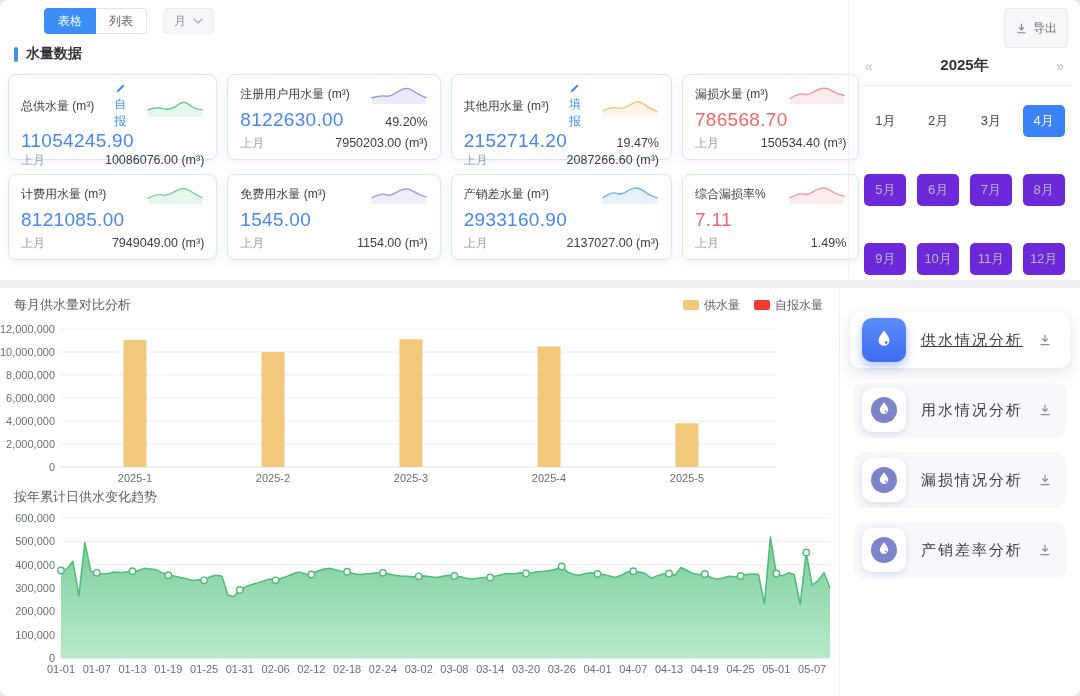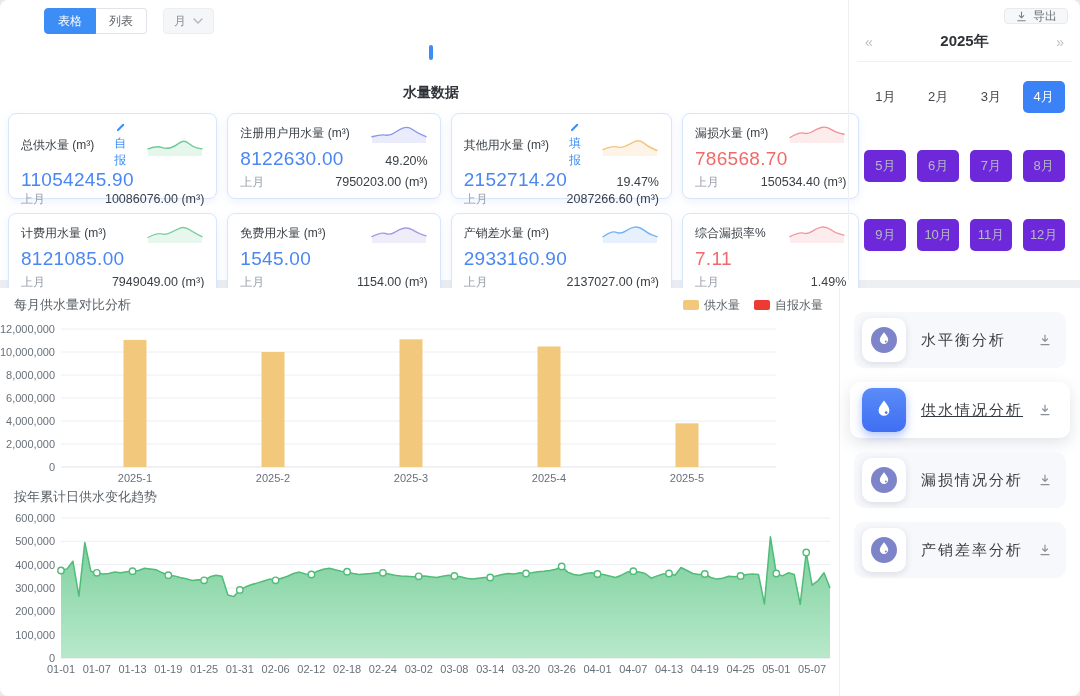--- a/index.html
+++ b/index.html
@@ -19,22 +19,22 @@
   
   .toolbar { display:flex; align-items:center; padding:8px 0 0 18px; }
   .seg { height:26px; padding:0 13px; font-size:12px; cursor:pointer; background:#fff;
          border:1px solid #e0e3e8; color:#5f6368; }
   .seg:first-child { border-radius:4px 0 0 4px; }
   .seg:last-child { border-radius:0 4px 4px 0; border-left:none; }
   .seg.active { background:#3d8df6; border-color:#3d8df6; color:#fff; }
   .month-select { margin-left:16px; height:26px; padding:0 10px; display:flex; align-items:center; gap:7px;
          background:#f5f6f8; border:1px solid #eceef1; border-radius:4px; font-size:12px; color:#8a8f99; cursor:pointer;}
 
-  .section-title { margin:11px 0 0 14px; display:flex; align-items:center; gap:24px;
-         font-size:14px; font-weight:bold; color:#2f3338;flex-direction:column; }
+  .section-title { margin:11px 0 0 14px; display:flex; align-items:center; gap:8px;
+         font-size:14px; font-weight:bold; color:#2f3338; }
   .accent { width:4px; height:15px; background:#3d8df6; border-radius:2px; }
 
   
   .cards-grid { margin:11px 8px 0; display:grid; grid-template-columns:repeat(4,1fr); gap:14px 10px; }
   .card { height:86px; background:#fff; border:1px solid #d7e5fd; border-radius:8px;
           box-shadow:0 3px 8px rgba(120,160,230,.12); padding:8px 12px 7px;
           display:flex; flex-direction:column; justify-content:space-between; }
   .card-head { display:flex; align-items:center; gap:20px; font-size:12px; color:#3a4046; }
   .card-title { white-space:nowrap; }
   .edit-link { display:flex; align-items:center; gap:2px; color:#3d8df6; font-size:12px; cursor:pointer;flex-direction:column; }
@@ -42,21 +42,21 @@
   .card-value-row { display:flex; align-items:baseline; }
   .card-value { font-size:19px; letter-spacing:.3px; }
   .card-value.blue { color:#4a87f2; }
   .card-value.red { color:#f06a6a; }
   .card-percent { margin-left:auto; font-size:12.5px; color:#3a4046; }
   .card-foot { display:flex; align-items:baseline; font-size:12px; color:#9aa1ab; }
   .card-prev { margin-left:auto; color:#3a4046; font-size:12.5px; }
 
   
   .export-row { display:flex; justify-content:flex-end; padding:8px 12px 0; }
-  .export-btn { height:16px; padding:0 10px; display:flex; align-items:center; gap:5px;
+  .export-btn { height:40px; padding:0 10px; display:flex; align-items:center; gap:5px;
         background:#f6f7f9; border:1px solid #e8eaee; border-radius:4px; font-size:12px; color:#6b7178; cursor:pointer;}
   .cal-header { display:flex; align-items:center; margin:4px 8px 0; padding:4px 4px 10px;
         border-bottom:1px solid #f0f1f4; }
   .cal-arrow { color:#b9bec7; font-size:14px; cursor:pointer; padding:0 4px; }
   .cal-year { flex:1; text-align:center; font-size:15px; color:#2f3338;font-weight:bold; }
   .cal-grid { display:grid; grid-template-columns:repeat(4,1fr); row-gap:37px; padding:19px 10px; justify-items:center; }
   .cal-cell { width:42px; height:32px; line-height:32px; text-align:center; font-size:13px;
         border-radius:5px; color:#43474d; background:#fff; cursor:pointer; border:none; }
   .cal-cell.selected { background:#3b82f6; color:#fff; }
   .cal-cell.disabled { background:#6d28d9; color:#b6bac1; cursor:default; }
@@ -390,42 +390,42 @@
           <text x="597.5" y="167" text-anchor="middle" class="axis-label">04-01</text>
           <text x="633.3" y="167" text-anchor="middle" class="axis-label">04-07</text>
           <text x="669.0" y="167" text-anchor="middle" class="axis-label">04-13</text>
           <text x="704.8" y="167" text-anchor="middle" class="axis-label">04-19</text>
           <text x="740.6" y="167" text-anchor="middle" class="axis-label">04-25</text>
           <text x="776.3" y="167" text-anchor="middle" class="axis-label">05-01</text>
           <text x="812.1" y="167" text-anchor="middle" class="axis-label">05-07</text>
         </svg>
     </div>
     <div class="right-col analysis-col" id="analysisList">
+        <div class="analysis-item selected">
+          <span class="icon-tile">
+            <svg width="28" height="28" viewBox="0 0 28 28">
+              <path d="M14 4.5 C11.2 8.1 8.6 11.3 8.6 14.4 a5.4 5.4 0 0 0 10.8 0 C19.4 11.3 16.8 8.1 14 4.5 Z" fill="#fff"></path>
+              <circle cx="16.2" cy="16.6" r="1.3" fill="#4a78f4"></circle>
+            </svg>
+          </span>
+          <span class="analysis-label">供水情况分析</span>
+          <svg width="14" height="14" viewBox="0 0 14 14" class="dl-icon">
+            <path d="M7 2.2 V8.2 M4.6 6 L7 8.4 L9.4 6" fill="none" stroke="#8a9099" stroke-width="1.2" stroke-linecap="round" stroke-linejoin="round"></path>
+            <path d="M3 11.6 H11" stroke="#8a9099" stroke-width="1.2" stroke-linecap="round"></path>
+          </svg>
+        </div>
         <div class="analysis-item">
           <span class="icon-tile">
             <svg width="28" height="28" viewBox="0 0 28 28">
               <circle cx="14" cy="14" r="13" fill="#7e84c9"></circle>
               <path d="M14 6.2 C11.9 8.9 9.8 11.4 9.8 13.8 a4.2 4.2 0 0 0 8.4 0 C18.2 11.4 16.1 8.9 14 6.2 Z" fill="#fff"></path>
               <circle cx="15.8" cy="15.4" r="1" fill="#7e84c9"></circle>
             </svg>
           </span>
-          <span class="analysis-label">水平衡分析</span>
-          <svg width="14" height="14" viewBox="0 0 14 14" class="dl-icon">
-            <path d="M7 2.2 V8.2 M4.6 6 L7 8.4 L9.4 6" fill="none" stroke="#8a9099" stroke-width="1.2" stroke-linecap="round" stroke-linejoin="round"></path>
-            <path d="M3 11.6 H11" stroke="#8a9099" stroke-width="1.2" stroke-linecap="round"></path>
-          </svg>
-        </div>
-        <div class="analysis-item selected">
-          <span class="icon-tile">
-            <svg width="28" height="28" viewBox="0 0 28 28">
-              <path d="M14 4.5 C11.2 8.1 8.6 11.3 8.6 14.4 a5.4 5.4 0 0 0 10.8 0 C19.4 11.3 16.8 8.1 14 4.5 Z" fill="#fff"></path>
-              <circle cx="16.2" cy="16.6" r="1.3" fill="#4a78f4"></circle>
-            </svg>
-          </span>
-          <span class="analysis-label">供水情况分析</span>
+          <span class="analysis-label">用水情况分析</span>
           <svg width="14" height="14" viewBox="0 0 14 14" class="dl-icon">
             <path d="M7 2.2 V8.2 M4.6 6 L7 8.4 L9.4 6" fill="none" stroke="#8a9099" stroke-width="1.2" stroke-linecap="round" stroke-linejoin="round"></path>
             <path d="M3 11.6 H11" stroke="#8a9099" stroke-width="1.2" stroke-linecap="round"></path>
           </svg>
         </div>
         <div class="analysis-item">
           <span class="icon-tile">
             <svg width="28" height="28" viewBox="0 0 28 28">
               <circle cx="14" cy="14" r="13" fill="#7e84c9"></circle>
               <path d="M14 6.2 C11.9 8.9 9.8 11.4 9.8 13.8 a4.2 4.2 0 0 0 8.4 0 C18.2 11.4 16.1 8.9 14 6.2 Z" fill="#fff"></path>

